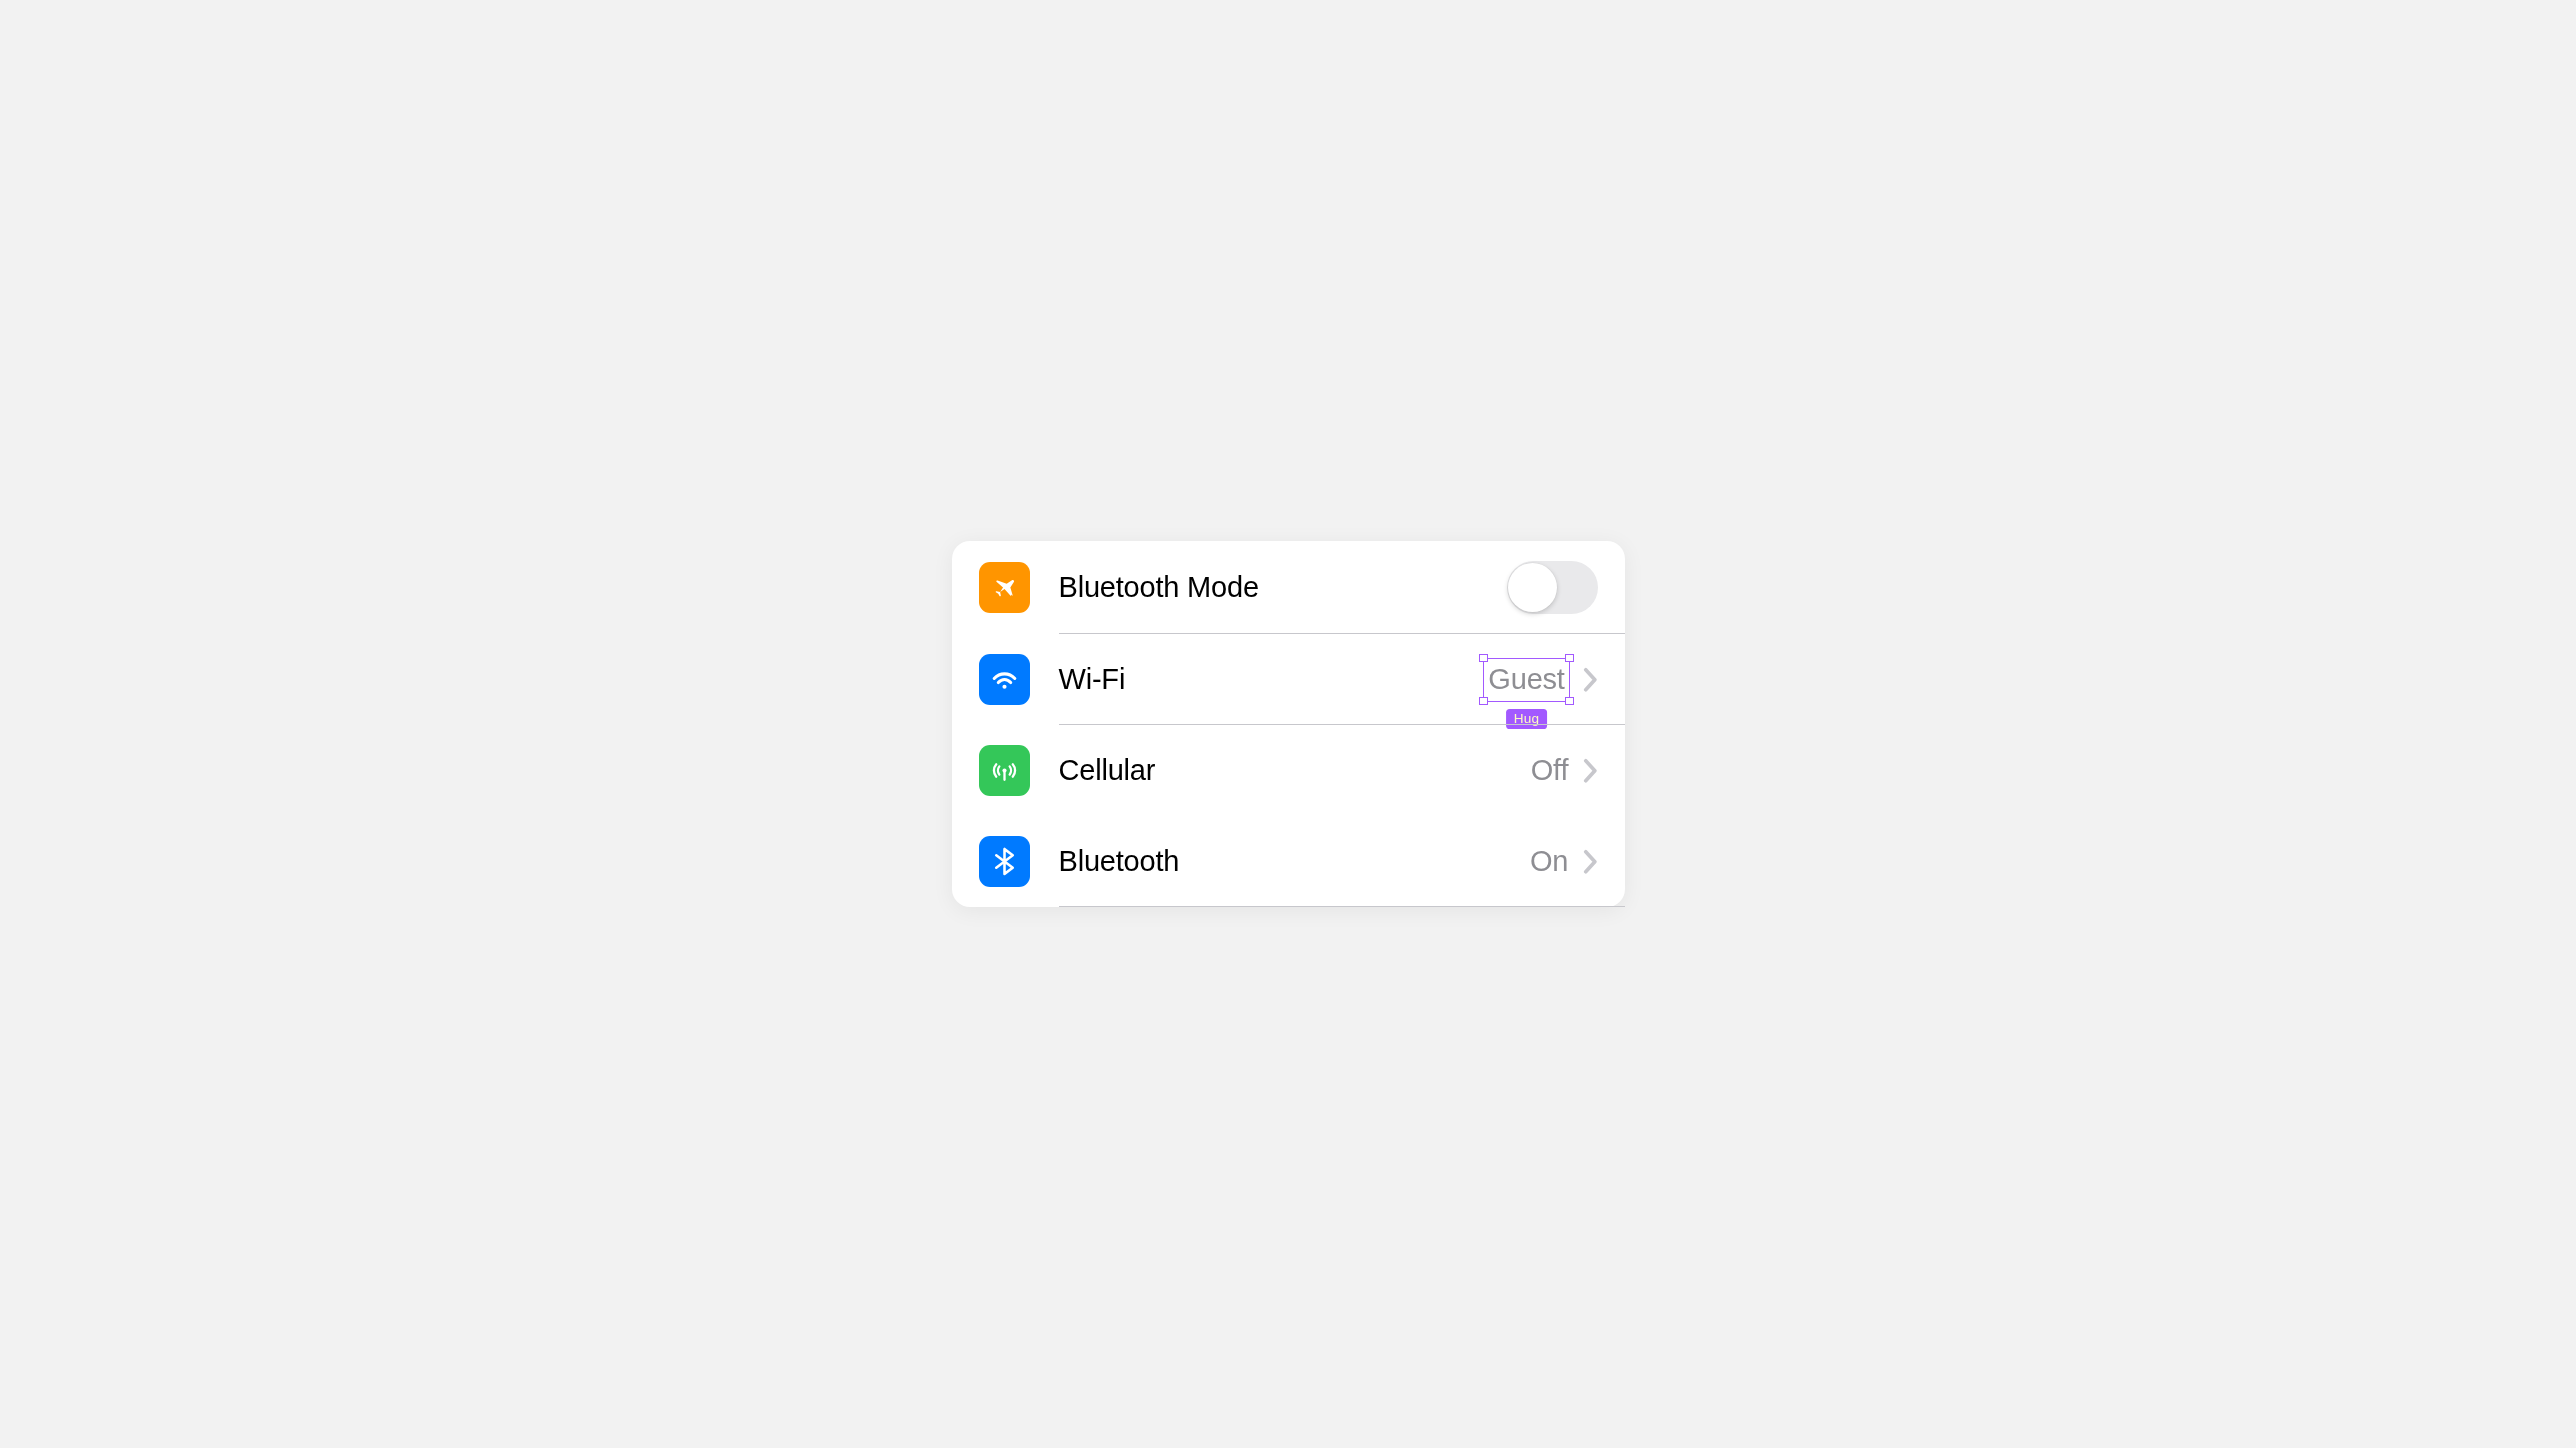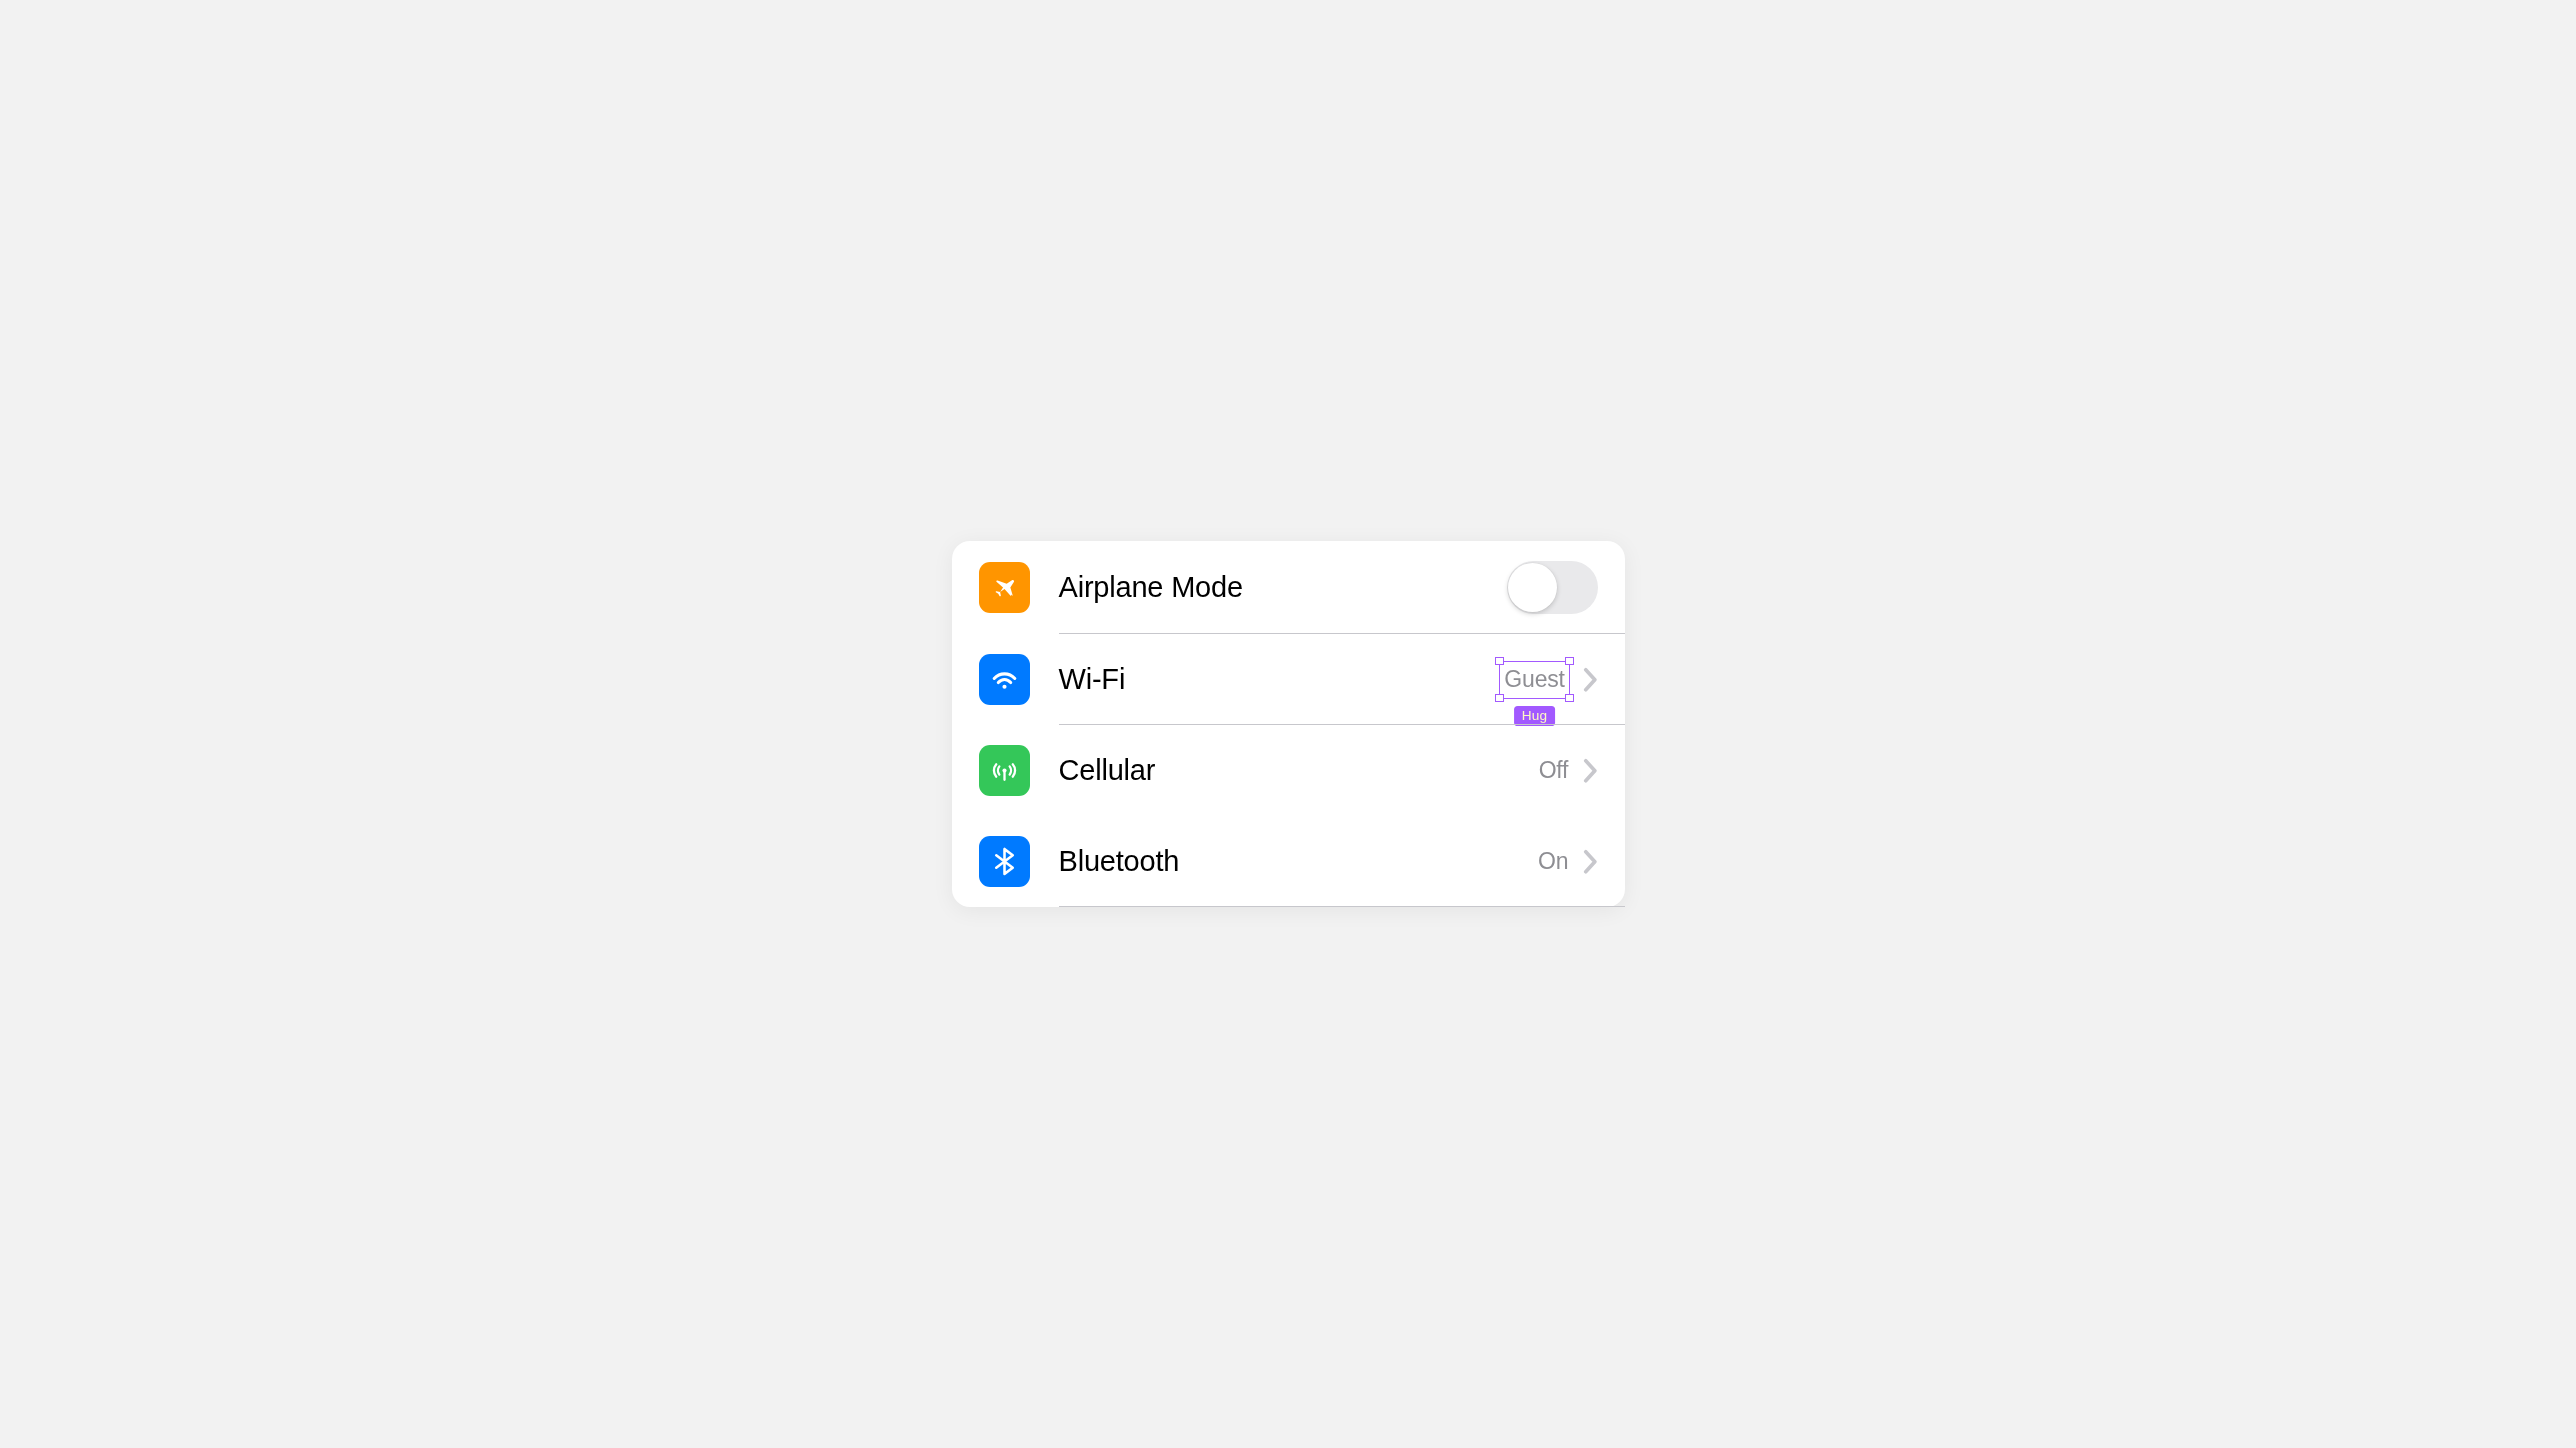--- a/index.html
+++ b/index.html
@@ -42,21 +42,21 @@
   }
   .icon-box svg { width: 33px; height: 33px; }
   .label {
     font-size: 29px;
     color: #000;
     margin-left: 29px;
     flex: 1 1 auto;
     letter-spacing: -0.2px;
   }
   .value {
-    font-size: 23px;
+    font-size: 29px;
     color: #8e8e93;
     margin-right: 14.6px;
     letter-spacing: -0.2px;
     position: relative;
   }
   .chevron {
     width: 14.6px;
     height: 25.5px;
     flex: 0 0 auto;
   }
@@ -140,21 +140,21 @@
 
 <div class="stage">
   <div class="card">
 
     <div class="row">
       <div class="icon-box bg-orange">
         <svg viewBox="0 0 64 64">
           <path fill="#fff" d="M55 32 40 24l-3-13c-.5-2-4-2-4.5 0L30 24 13 32c-1.5.7-1.5 3 0 3l17-1 2 10-6 4c-1 .8-.5 2.5.8 2.5L32 49l5.2 1.5c1.3 0 1.8-1.7.8-2.5l-6-4 2-10 17 1c1.5 0 1.5-2.3 0-3z" transform="rotate(45 32 32)"></path>
         </svg>
       </div>
-      <div class="label">Airplane Mode</div>
+      <div class="label">Bluetooth Mode</div>
       <div class="toggle">
         <div class="knob"></div>
       </div>
       <div class="divider"></div>
     </div>
 
     <div class="row">
       <div class="icon-box bg-blue">
         <svg viewBox="0 0 64 64">
           <path fill="none" stroke="#fff" stroke-width="6" stroke-linecap="round" d="M12 30c11-12 29-12 40 0"></path>

